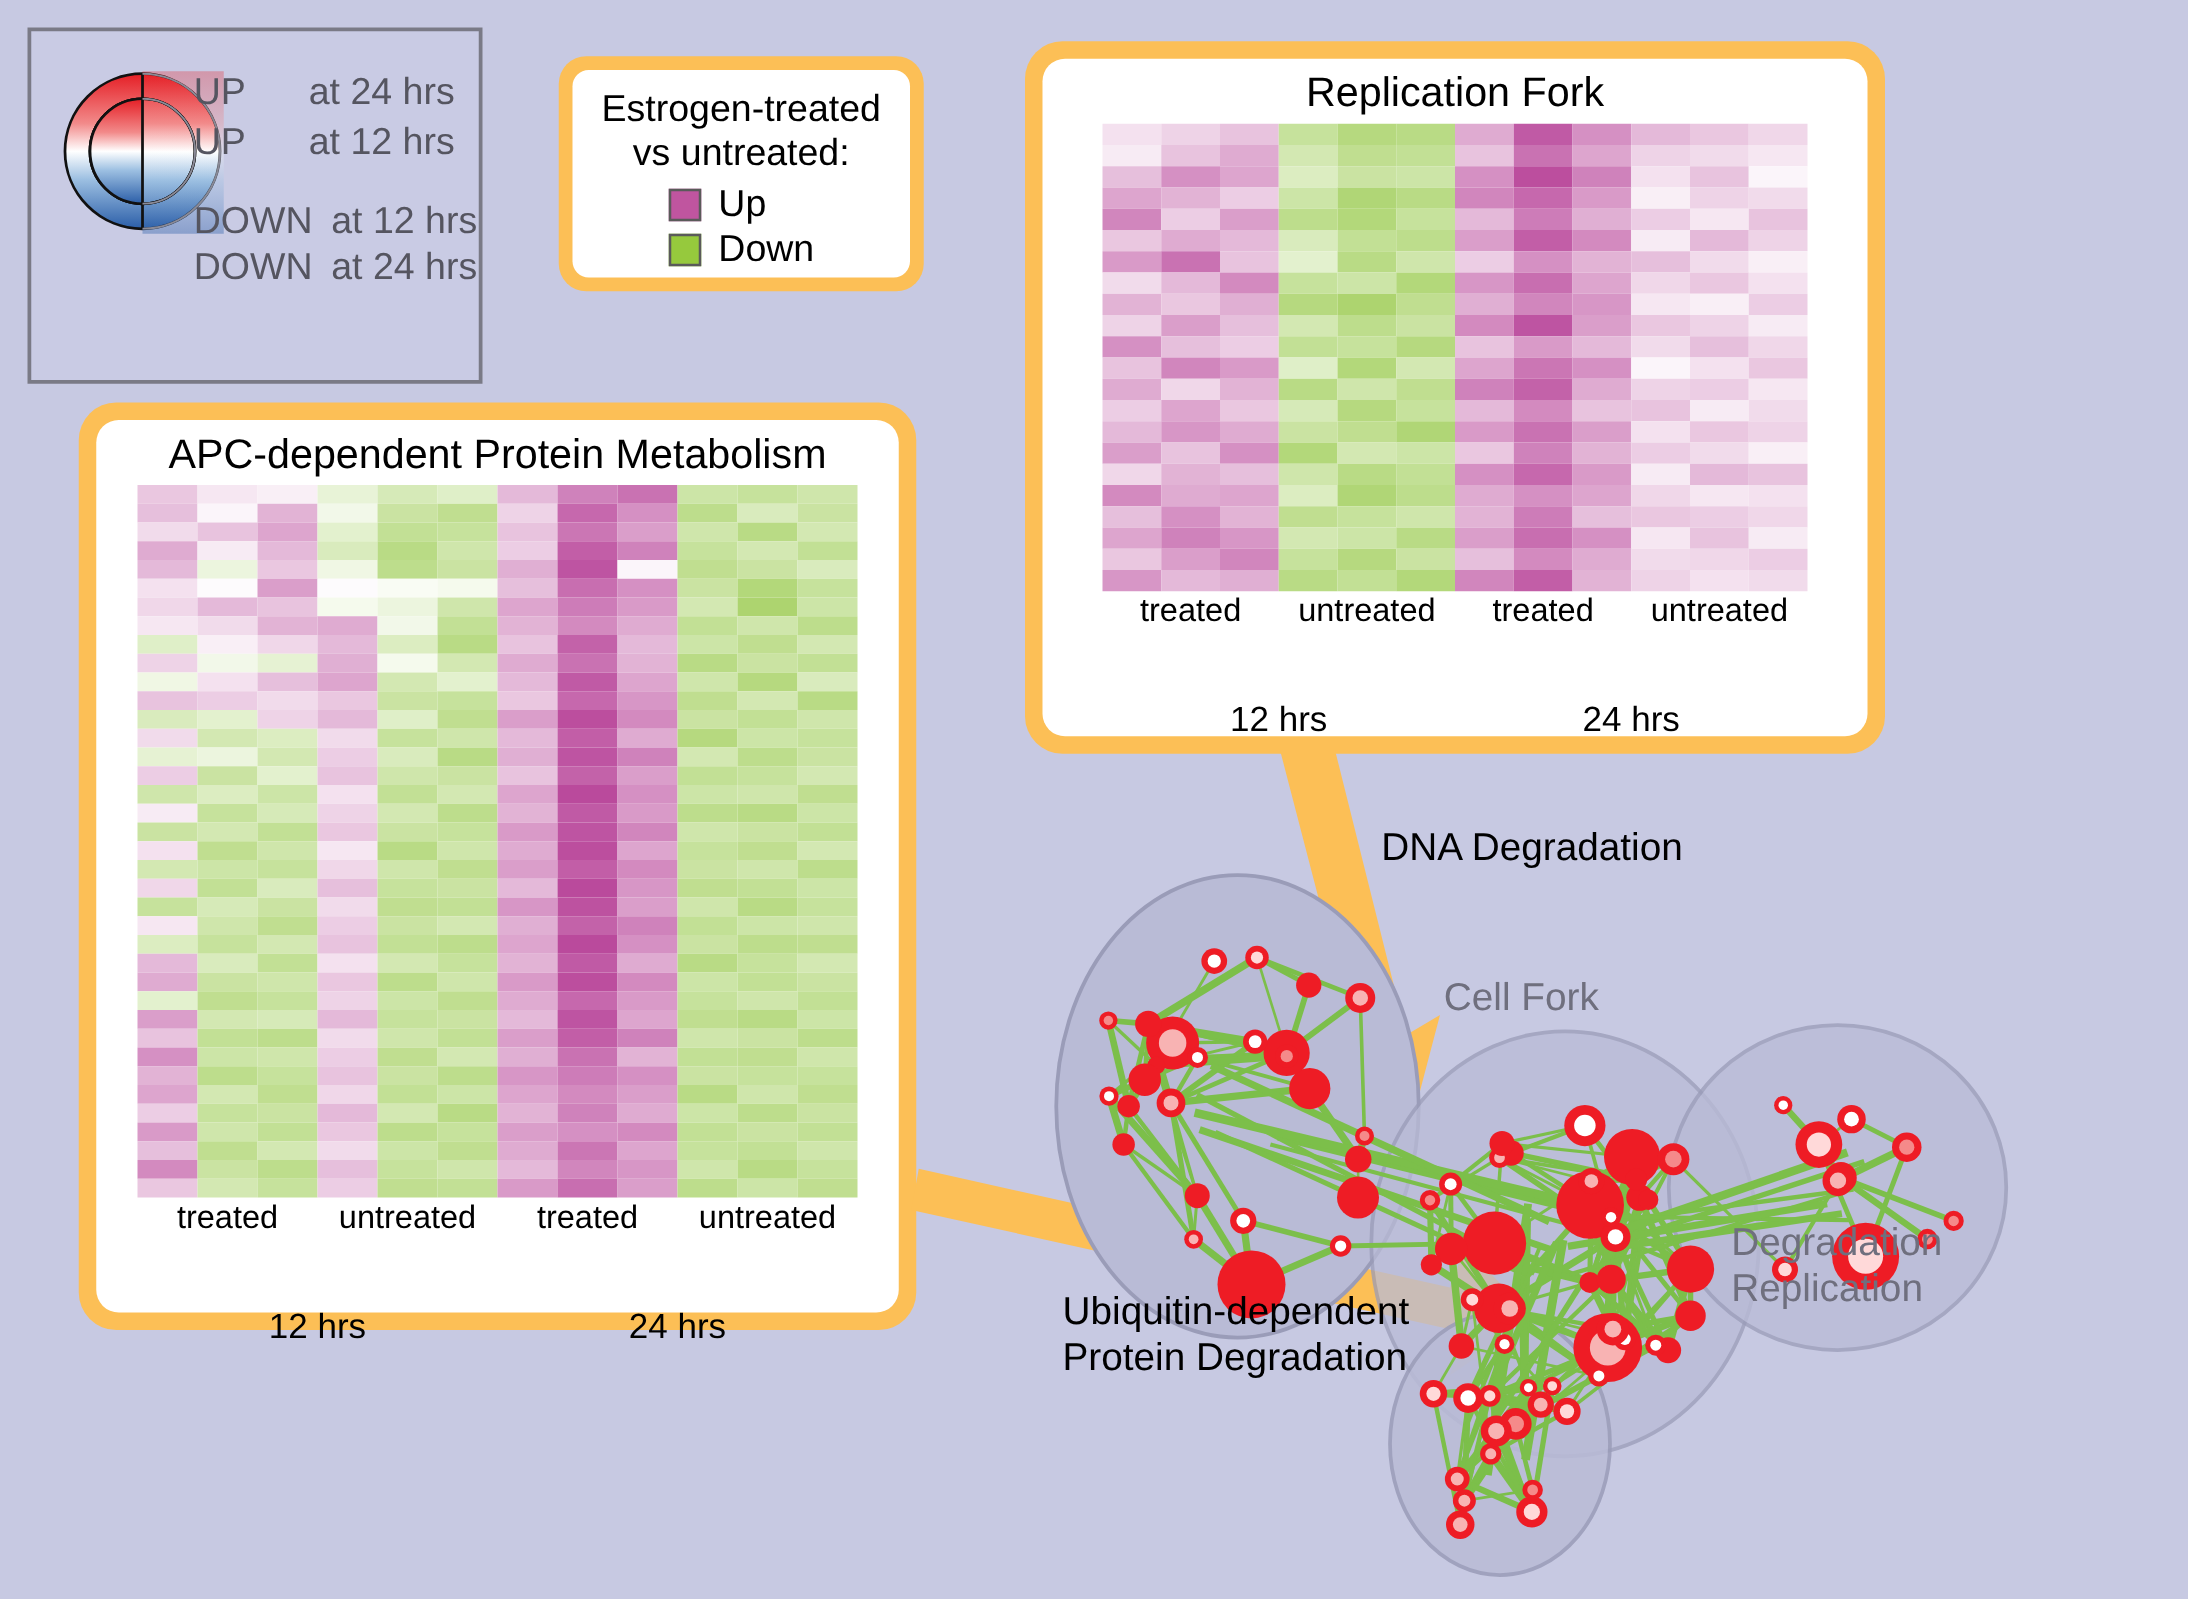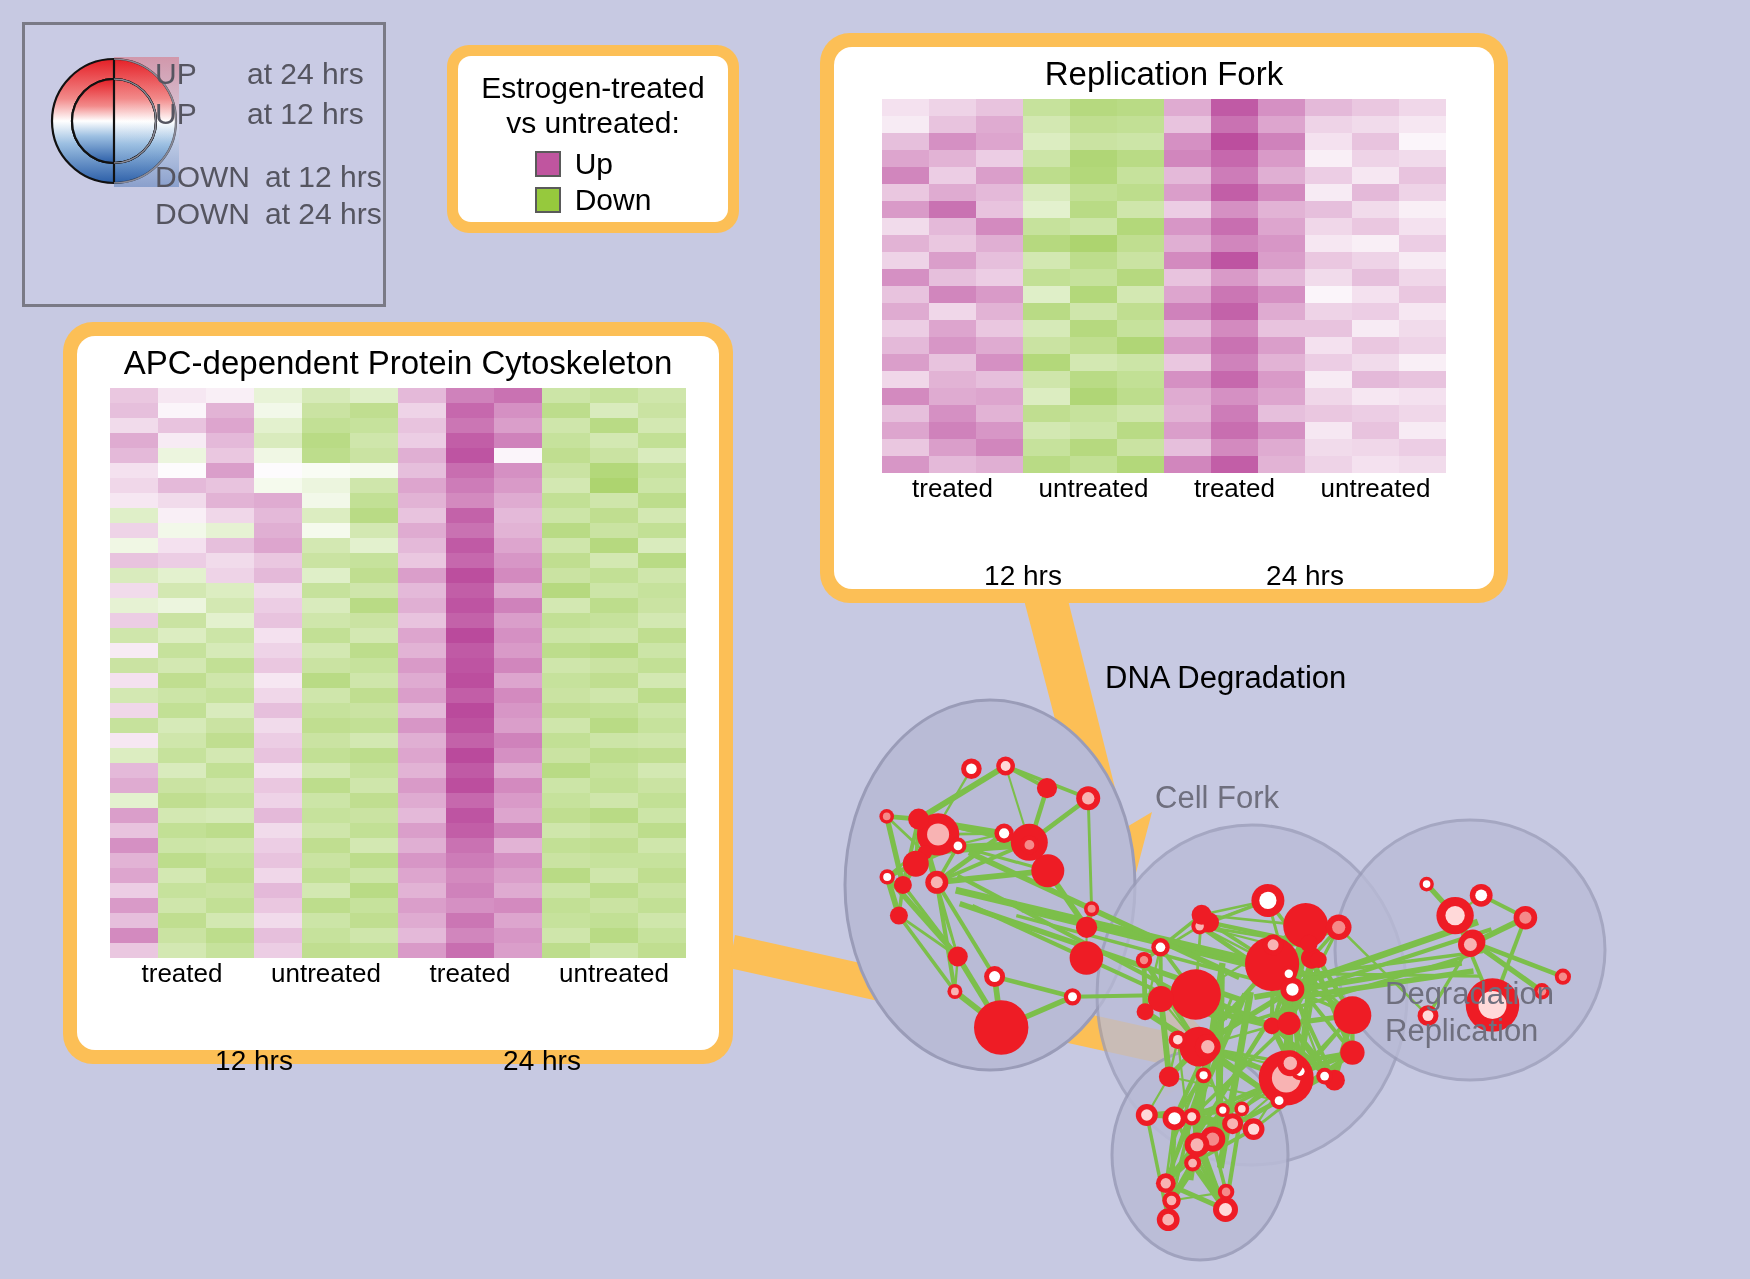--- a/index.html
+++ b/index.html
@@ -425,21 +425,21 @@
       </div>
     <div class="time-labels" id="timelab-rf" style="width: 564px;">
         <div>12 hrs</div>
         <div>24 hrs</div>
       </div>
   </div>
 </div>
 
 <div class="abs panel" id="panel-apc">
   <div class="inner">
-    <div class="panel-title">APC-dependent Protein Cytoskeleton</div>
+    <div class="panel-title">APC-dependent Protein Metabolism</div>
     <div class="heat" id="heat-apc" style="grid-template-columns: repeat(12, 48px); grid-auto-rows: 15px;">
         <div class="hcell" style="background: rgb(234, 199, 224);"></div>
         <div class="hcell" style="background: rgb(246, 231, 242);"></div>
         <div class="hcell" style="background: rgb(249, 239, 246);"></div>
         <div class="hcell" style="background: rgb(232, 243, 215);"></div>
         <div class="hcell" style="background: rgb(214, 234, 184);"></div>
         <div class="hcell" style="background: rgb(223, 239, 200);"></div>
         <div class="hcell" style="background: rgb(228, 185, 217);"></div>
         <div class="hcell" style="background: rgb(207, 130, 187);"></div>
         <div class="hcell" style="background: rgb(201, 114, 178);"></div>
@@ -1495,13 +1495,17 @@
         </g>
       </g>
   </svg>
 
   <div class="net-label" id="lbl-dna">DNA Degradation</div>
   <div class="net-label" id="lbl-cc">Cell Fork</div>
   <div class="net-label" id="lbl-mt">
     <div>Degradation</div>
     <div>Replication</div>
   </div>
+  <div class="net-label" id="lbl-ub">
+    <div>Ubiquitin-dependent</div>
+    <div>Protein Degradation</div>
+  </div>
 </div>
 
 </body></html>

